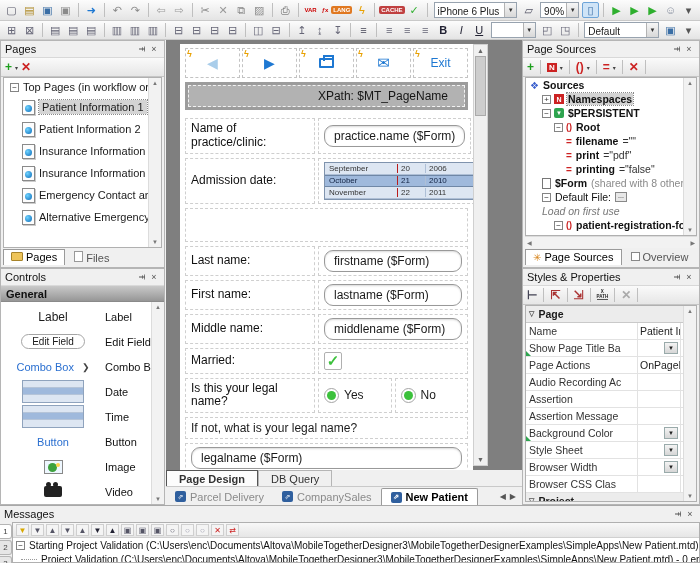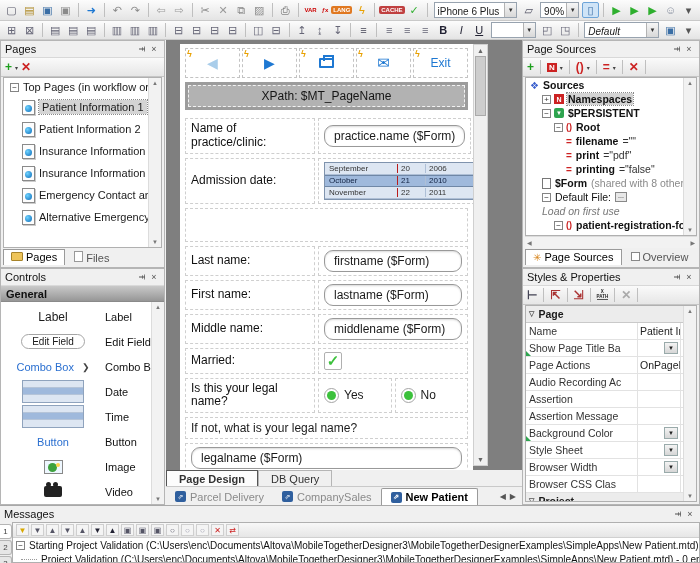--- a/index.html
+++ b/index.html
@@ -66,21 +66,21 @@
   .pv-video{width:18px;height:11px;background:#222;border-radius:2px;position:relative;}
   .pv-video:before{content:"";position:absolute;top:-4px;left:2px;width:5px;height:5px;border-radius:50%;background:#222;}
   .pv-video:after{content:"";position:absolute;top:-4px;left:9px;width:5px;height:5px;border-radius:50%;background:#222;}
   
   #canvas{left:166px;top:40px;width:356px;height:430px;background:#7f7f7f;overflow:hidden;}
   #sheet{position:absolute;left:14px;top:4px;width:293px;background:#fff;padding:4px 5px 40px;}
   .ctbrow{display:flex;gap:2px;margin-bottom:4px;}
   .ctbcell{flex:1;height:30px;border:1px dashed #c3c3c3;position:relative;display:flex;align-items:center;justify-content:center;}
   .bolt{position:absolute;left:1px;top:0px;font-size:9px;color:#e8a000;font-weight:bold;}
   .xbar{background:#9c9c9c;padding:3px;margin:2px 0 8px;}
-  .xbar .inner{border:1px dashed #f2f2f2;background:#b2b2b2;text-align:center;font-size:12px;color:#151515;padding:3px 16px;}
+  .xbar .inner{border:1px dashed #f2f2f2;background:#b2b2b2;text-align:right;font-size:12px;color:#151515;padding:3px 16px;}
   .frow{display:flex;gap:3px;margin:4px 0;}
   .fcell{border:1px dashed #cfcfcf;padding:3px 5px;display:flex;align-items:center;}
   .flabel{width:118px;flex:none;font-size:12px;color:#111;line-height:1.15;}
   .fctrl{flex:1;}
   .efield{flex:1;border:1px solid #999;border-radius:9px;background:#fff;font-size:12px;padding:3px 9px;
       box-shadow:inset 0 1px 2px rgba(0,0,0,.15);white-space:nowrap;overflow:hidden;}
   .spin{width:150px;margin-left:auto;border:1px solid #7f93ad;font-size:8px;color:#243;}
   .spin .srow{display:flex;height:12px;align-items:center;background:#dde6f2;border-bottom:1px solid #aebfd6;color:#333;}
   .spin .srow.mid{background:#9fb9dc;border-top:1px solid #6f87a6;border-bottom:1px solid #6f87a6;color:#102040;}
   .spin .c1{width:72px;padding-left:4px;}
@@ -239,21 +239,21 @@
     <span class="tbicon" style="color: rgb(34, 34, 51); font-weight: bold;">B</span>
     <span class="tbicon" style="color: rgb(34, 34, 51); font-style: italic;">I</span>
     <span class="tbicon" style="color: rgb(34, 34, 51); text-decoration: underline;">U</span>
     <div class="combo" style="width: 64px;">
       <span class="cval"></span>
       <span class="carrow">▼</span>
     </div>
     <span class="tbicon" style="color: rgb(102, 102, 119);">◰</span>
     <span class="tbicon" style="color: rgb(102, 102, 119);">◳</span>
     <span class="tbsep"></span>
-    <div class="combo" style="width: 108px; font-style: italic;">
+    <div class="combo" style="width: 108px;">
       <span class="cval">Default</span>
       <span class="carrow">▼</span>
     </div>
     <span class="tbicon" style="color: rgb(58, 110, 165);">▣</span>
     <span class="tbicon" style="color: rgb(85, 85, 85);">▾</span>
   </div>
 
 <div class="panel" id="pages-panel" style="left:0;top:40px;width:165px;height:228px;">
   <div class="ptitle">
     <span>Pages</span>

